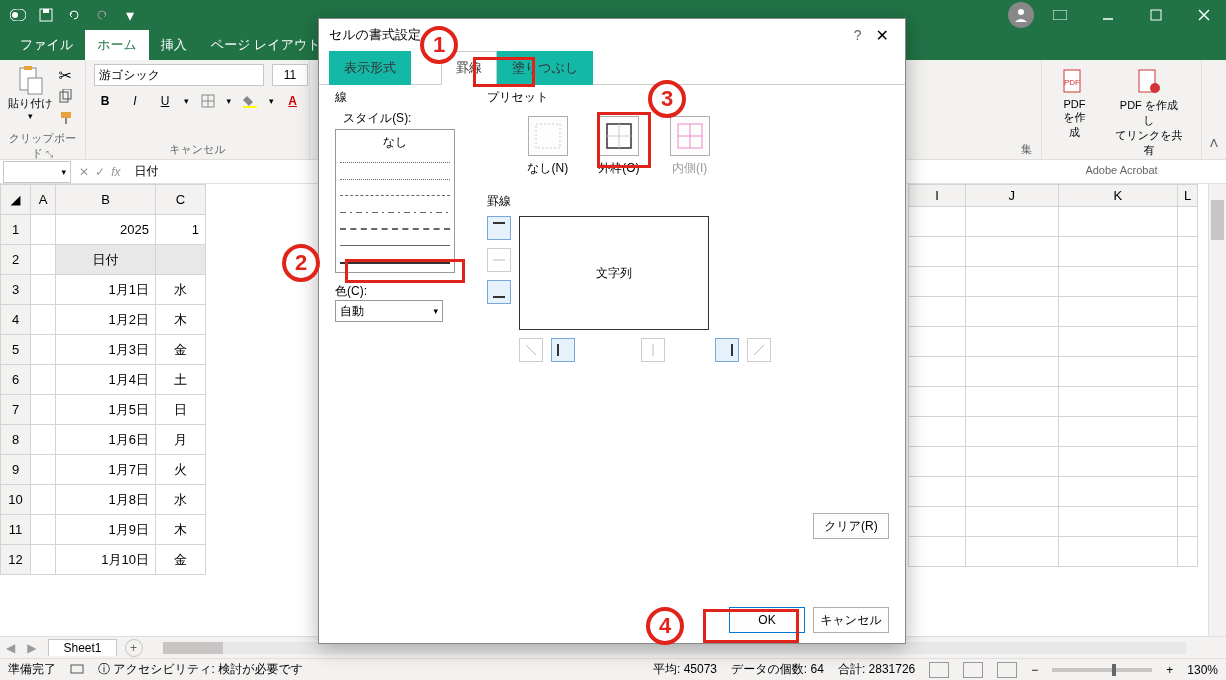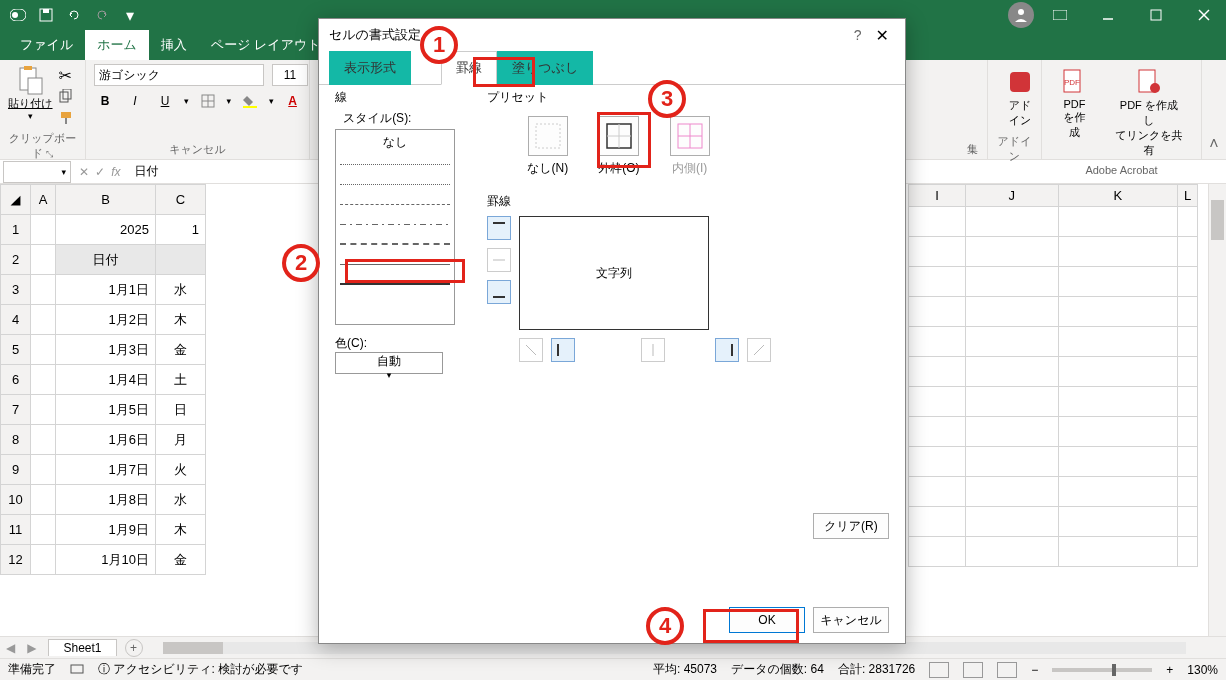--- a/index.html
+++ b/index.html
@@ -81,30 +81,30 @@
 .dialog-title .spacer{flex:1;}
 .dialog-title .help{ font-size:14px; color:#666; padding:0 8px;}
 .dialog-title .close{ font-size:16px; padding:0 6px;}
 .dialog-tabs { display:flex; border-bottom:1px solid #ccc; padding:0 10px; gap:0;}
 .dialog-tab{ padding:7px 14px; font-size:13px; border:1px solid transparent; border-bottom:none; color:#333; background:#14b8a6; margin-bottom:-1px;}
 .dialog-tab.active{ background:#fff; border-color:#ccc; border-bottom:1px solid #fff;}
 .dialog-body{ flex:1; padding:10px 16px; position:relative; font-size:12px;}
 
 .line-section{ position:absolute; left:16px; top:4px; width:140px;}
 .section-label{ font-size:12px; margin-bottom:4px;}
-.style-list{ border:1px solid #999; width:120px; height:196px; padding:4px; display:flex; flex-direction:column; gap:6px;}
+.style-list{ border:1px solid #999; width:120px; height:144px; padding:4px; display:flex; flex-direction:column; gap:6px;}
 .style-none{ text-align:center; font-size:12px;}
 .style-row{ height:14px; display:flex; align-items:center; justify-content:center;}
 .style-thin{ width:100%; border-top:1px dotted #666;}
 .style-dash{ width:100%; border-top:1px dashed #666;}
 .style-dashdot{ width:100%; height:1px; background-image:repeating-linear-gradient(90deg,#666 0 6px,transparent 6px 10px,#666 10px 12px,transparent 12px 16px);}
 .style-solid{ width:100%; border-top:1px solid #666;}
 .style-solid2{ width:100%; border-top:2px solid #333;}
 .color-sel{ margin-top:10px;}
-.color-dd{ width:108px; height:22px; border:1px solid #999; display:flex; align-items:center; padding:0 4px; justify-content:space-between;flex-direction:column;}
+.color-dd{ width:108px; height:22px; border:1px solid #999; display:flex; align-items:center; padding:0 4px; justify-content:space-between;}
 
 .preset-section{ position:absolute; left:168px; top:4px; right:16px;}
 .preset-row{ display:flex; gap:30px; margin:10px 0 8px 40px;}
 .preset-btn{ display:flex; flex-direction:column; align-items:center; gap:4px; font-size:12px;}
 .preset-icon{ width:40px; height:40px; border:1px solid #adadad; display:flex; align-items:center; justify-content:center; background:#fdfdfd;}
 .preset-icon svg{width:28px;height:28px;}
 
 .border-section{ position:absolute; left:168px; top:108px; right:16px;}
 .border-grid{ display:flex; align-items:flex-start; gap:8px; margin-top:6px;}
 .side-btns{ display:flex; flex-direction:column; gap:8px;}
@@ -194,21 +194,21 @@
 
 <div class="ribbon">
   <div class="ribbon-group" style="width:86px;">
     <div class="ribbon-group-content">
       <div class="paste-btn">
         <svg class="paste-icon" viewBox="0 0 32 32">
             <rect x="6" y="4" width="16" height="22" fill="#fff" stroke="#888"></rect>
             <rect x="10" y="2" width="8" height="4" fill="#e8a33d"></rect>
             <rect x="14" y="14" width="14" height="16" fill="#fff" stroke="#888"></rect>
           </svg>
-        <span style="font-size:11px;text-decoration:underline;">貼り付け</span>
+        <span style="font-size:11px;">貼り付け</span>
         <span style="font-size:9px;">▾</span>
       </div>
       <div style="display:flex; flex-direction:column; gap:4px; padding-top:2px;">
         <span>✂</span>
         <span><svg width="14" height="14">
               <rect x="1" y="3" width="8" height="10" fill="none" stroke="#555"></rect>
               <rect x="4" y="0" width="8" height="10" fill="none" stroke="#555"></rect>
             </svg></span>
         <span><svg width="14" height="14">
               <rect x="2" y="1" width="10" height="6" fill="#e8a33d"></rect>
@@ -249,32 +249,20 @@
         </div>
       </div>
     </div>
     <div class="ribbon-group-label"><span>キャンセル</span></div>
   </div>
 
   <div class="right-ribbon-group">
     <div class="ribbon-group" style="width:30px;">
       <div class="ribbon-group-content"></div>
       <div class="ribbon-group-label">集</div>
-    </div>
-    <div class="ribbon-group" style="width:54px;">
-      <div class="ribbon-group-content">
-        <div class="large-btn">
-          <svg class="ic" viewBox="0 0 28 28">
-              <rect x="4" y="4" width="20" height="20" rx="4" fill="#d13438"></rect>
-            </svg>
-          <span style="white-space:pre-line;">アド
-イン</span>
-        </div>
-      </div>
-      <div class="ribbon-group-label">アドイン</div>
     </div>
     <div class="ribbon-group" style="width:160px;">
       <div class="ribbon-group-content">
         <div class="large-btn">
           <svg class="ic" viewBox="0 0 28 28">
               <rect x="4" y="2" width="16" height="22" fill="#fff" stroke="#d13438"></rect>
               <text x="12" y="17" font-size="8" fill="#d13438" text-anchor="middle">PDF</text>
             </svg>
           <span style="white-space:pre-line;">PDF
 を作成</span>

